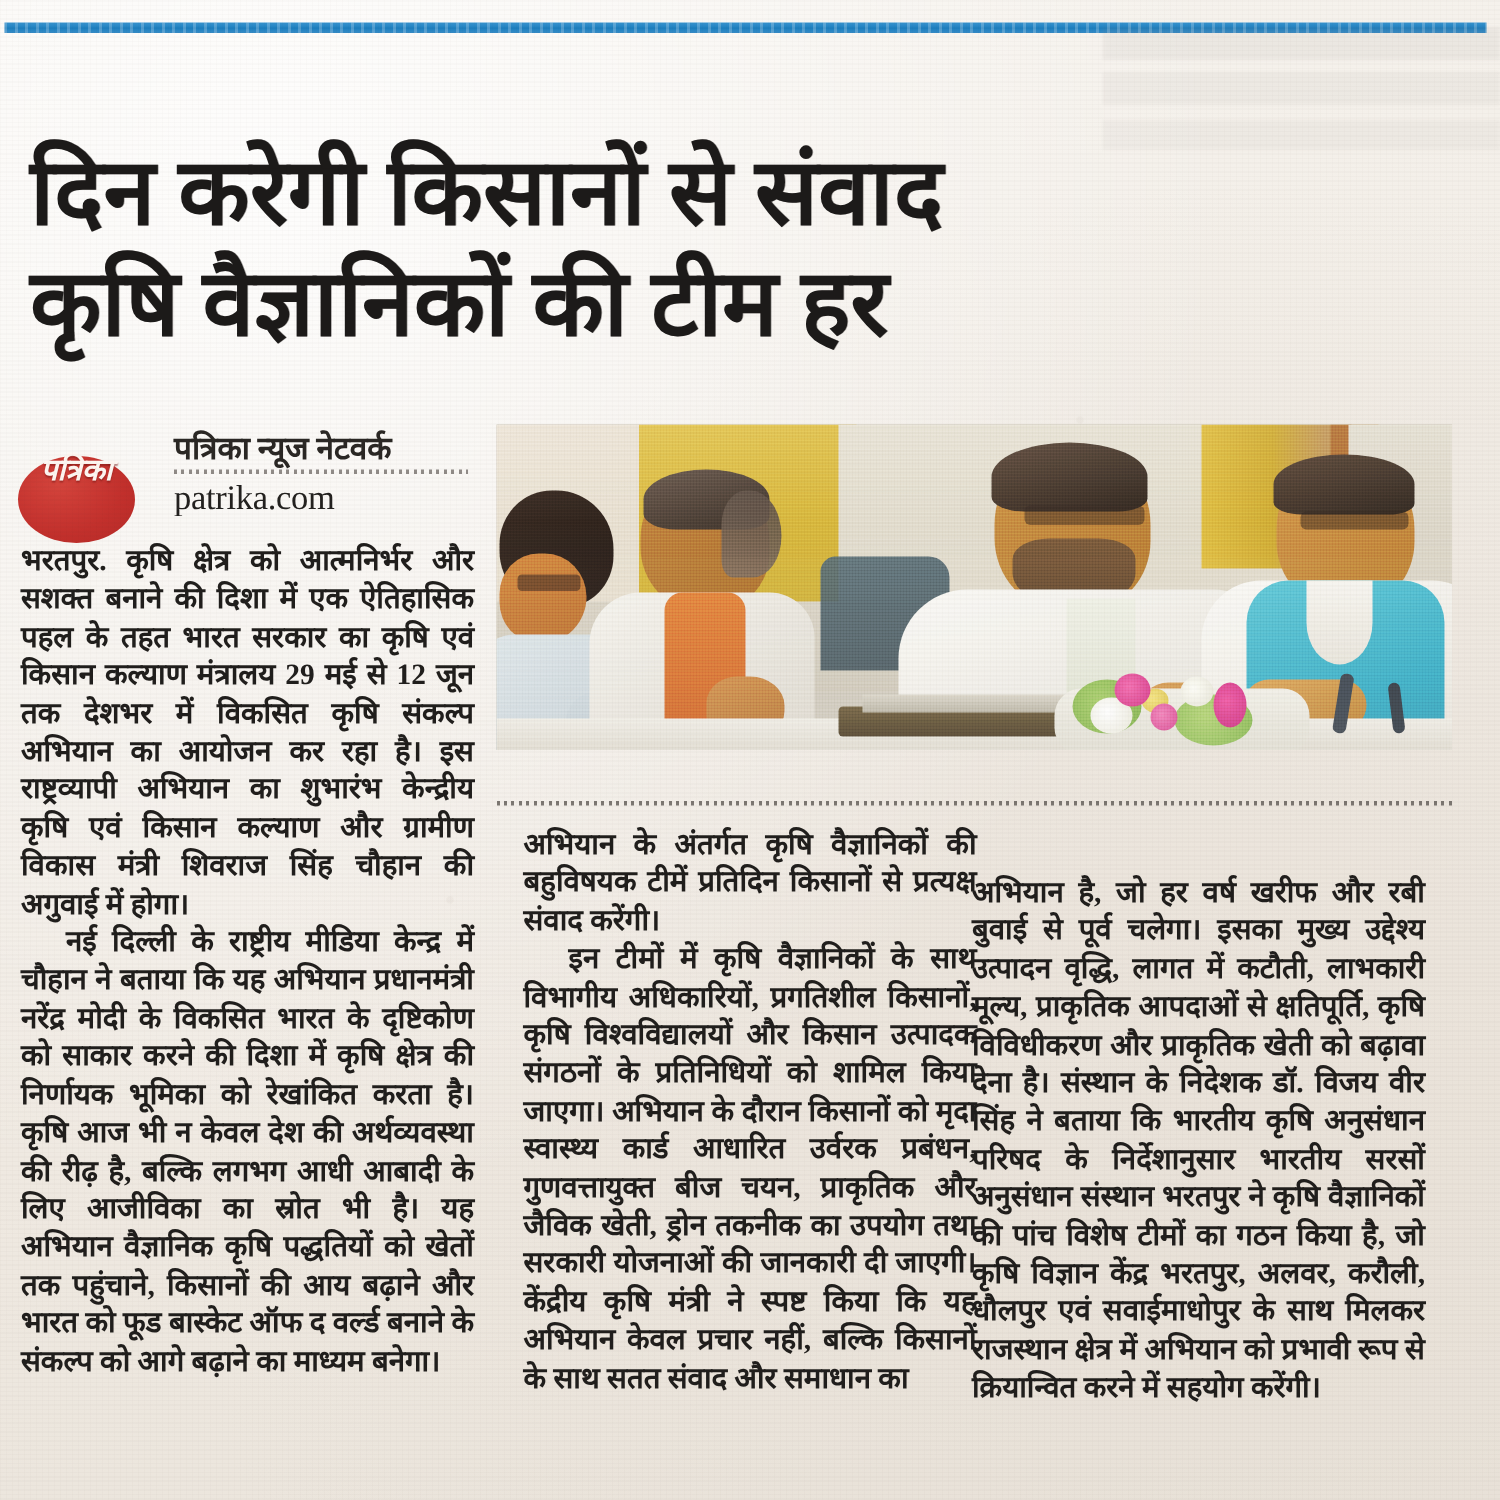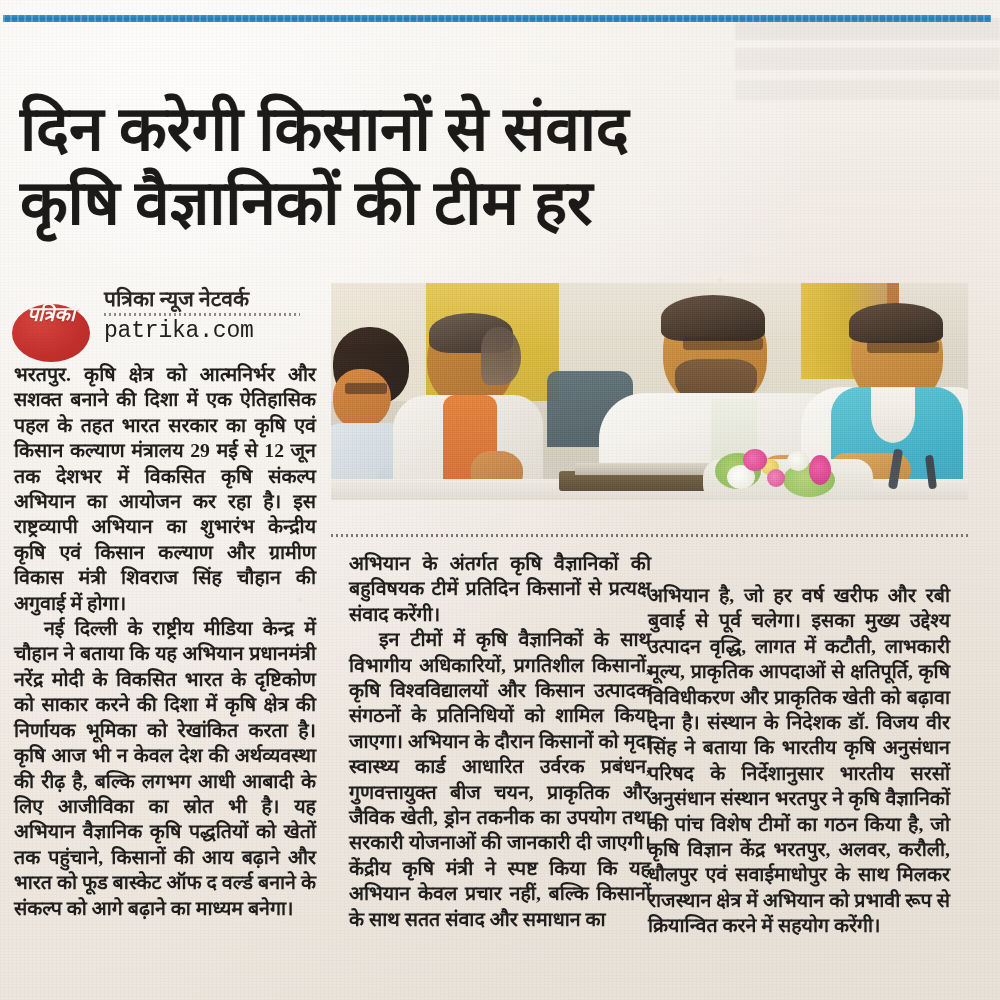--- a/index.html
+++ b/index.html
@@ -117,38 +117,38 @@
   #logo-circle span {
     font-family: "Liberation Serif", serif;
     font-weight: bold;
     font-size: 20px;
     color: #fdf6f1;
     line-height: 1;
     text-shadow: 0 1px 1px rgba(120,20,18,.5);
   }
   #logo-text {
     position: absolute;
-    left: 92px; top: 0px;
+    left: 104px; top: 0px;
     width: 210px;
   }
   #network-name {
     font-family: "Liberation Serif", serif;
     font-size: 21px;
     font-weight: 600;
     color: #2a2724;
     line-height: 26px;
     white-space: nowrap;
   }
   #dotted-sep {
     width: 196px; height: 3px; margin: 1px 0 2px 0;
     background: repeating-linear-gradient(90deg, #6d6763 0 2px, rgba(255,255,255,0) 2px 5px);
     opacity: .75;
   }
   #site-url {
-    font-family: Liberation Mono, monospace;
+    font-family: Liberation Serif, serif;
     font-size: 23px;
     color: #23211f;
     line-height: 27px;
     letter-spacing: -.2px;
   }
 
   
   #photo {
     position: absolute;
     left: 331px; top: 283px;

